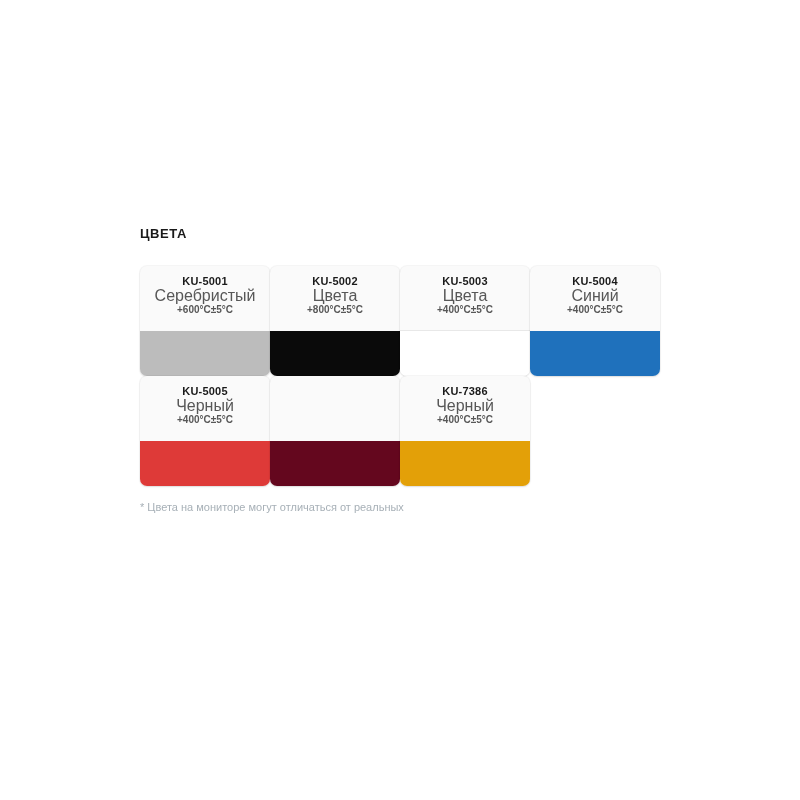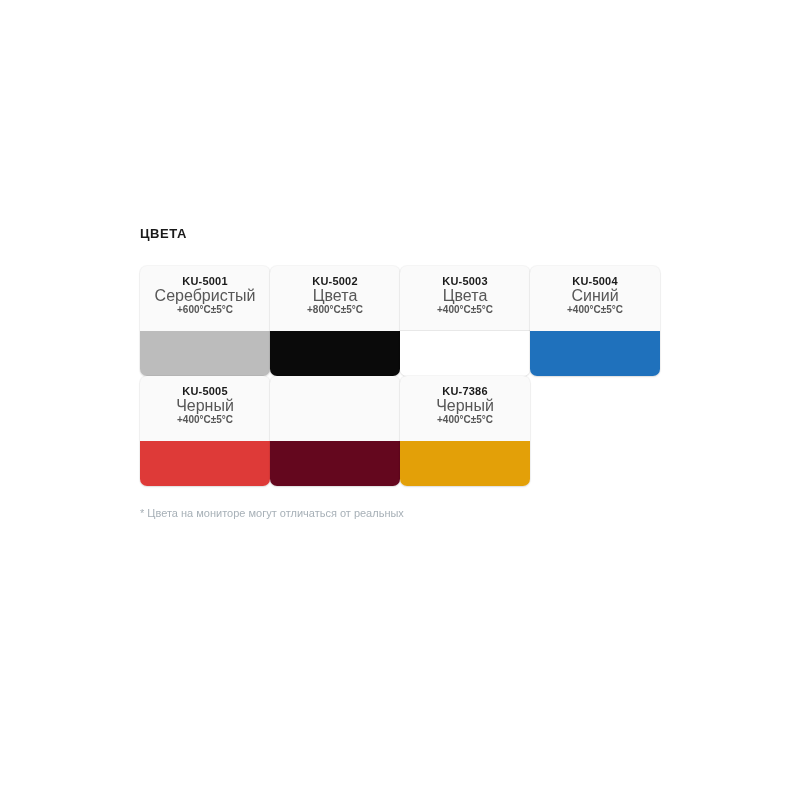--- a/index.html
+++ b/index.html
@@ -76,21 +76,21 @@
     position: absolute;
     left: 0;
     right: 0;
     bottom: 0;
     height: 45px;
   }
   .card-swatch.is-white {
     border-top: 1px solid #e8e8e8;
   }
   .color-note {
-    margin-top: 20px;
+    margin-top: 14px;
     font-size: 11px;
     color: #a7b0b7;
     line-height: 14px;
   }
 </style>
 </head>
 <body>
 
 <div class="page">
 

